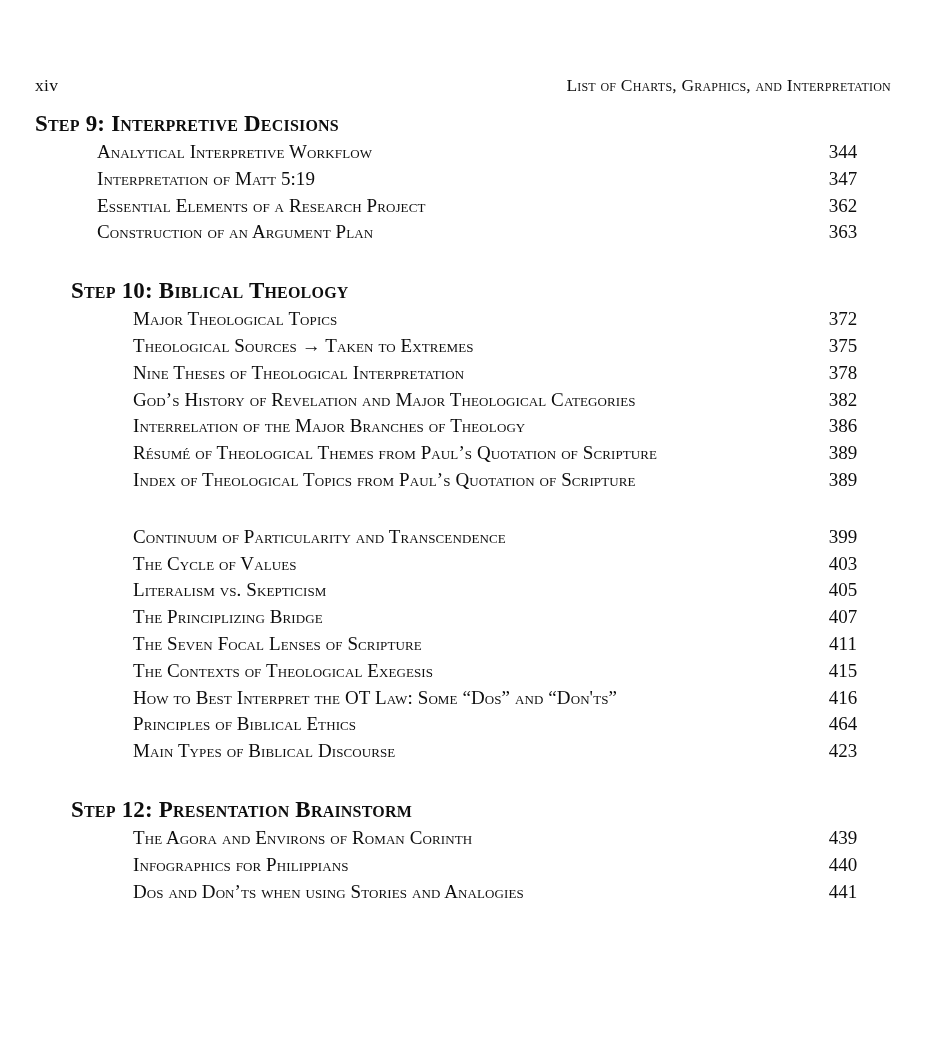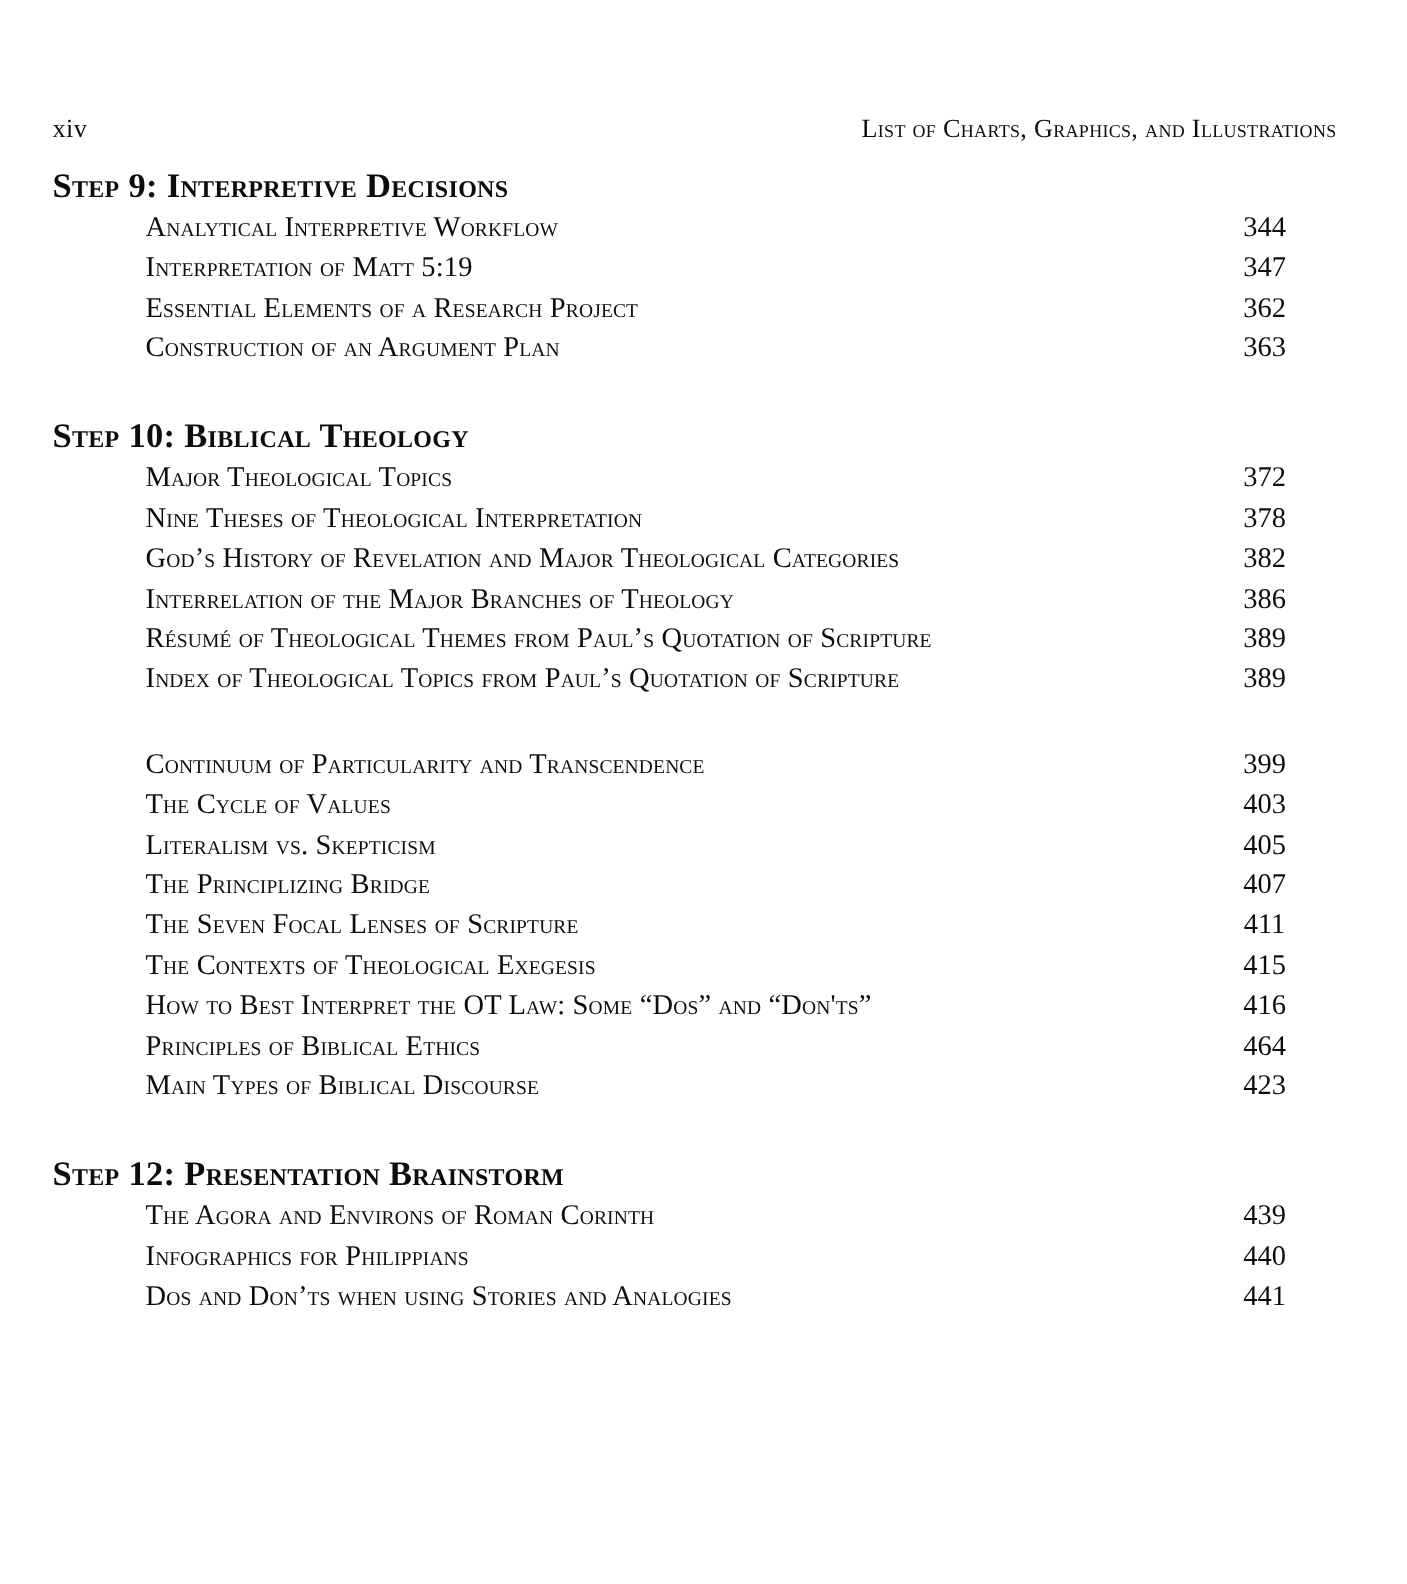--- a/index.html
+++ b/index.html
@@ -27,21 +27,21 @@
     letter-spacing: 0.3px;
     margin-top: 24px;
   }
   .header-title {
     font-variant: small-caps;
     font-variant-caps: small-caps;
     letter-spacing: 0.2px;
   }
   .toc-sections { }
   .toc-section { margin-top: 13px; font-family: Liberation Serif, serif; }
-  .toc-section + .toc-section { margin-top: 30px; }
+  .toc-section + .toc-section { margin-top: 30px; margin-left: 36px; }
   .section-heading {
     font-size: 23px;
     font-weight: bold;
     line-height: 30px;
     font-variant: small-caps;
     font-variant-caps: small-caps;
     letter-spacing: 0.2px;
     white-space: nowrap;
   }
   .section-entries {
@@ -68,21 +68,21 @@
     font-variant: normal;
   }
 </style>
 </head>
 <body>
 
 <div class="page">
 
   <div class="running-header">
     <span class="folio">xiv</span>
-    <span class="header-title">List of Charts, Graphics, and Illustrations</span>
+    <span class="header-title">List of Charts, Graphics, and Interpretation</span>
   </div>
 
   <div class="toc-sections">
   <div class="toc-section">
     <div class="section-heading">Step 9: Interpretive Decisions</div>
     <div class="section-entries">
   <div class="toc-entry">
     <span class="entry-title">Analytical Interpretive Workflow</span>
     <span class="entry-page">344</span>
   </div>
@@ -105,20 +105,24 @@
   </div>
 
   <div class="toc-section">
     <div class="section-heading">Step 10: Biblical Theology</div>
     <div class="section-entries">
   <div class="toc-entry">
     <span class="entry-title">Major Theological Topics</span>
     <span class="entry-page">372</span>
   </div>
 
+  <div class="toc-entry">
+    <span class="entry-title">Theological Sources → Taken to Extremes</span>
+    <span class="entry-page">375</span>
+  </div>
 
   <div class="toc-entry">
     <span class="entry-title">Nine Theses of Theological Interpretation</span>
     <span class="entry-page">378</span>
   </div>
 
   <div class="toc-entry">
     <span class="entry-title">God’s History of Revelation and Major Theological Categories</span>
     <span class="entry-page">382</span>
   </div>

